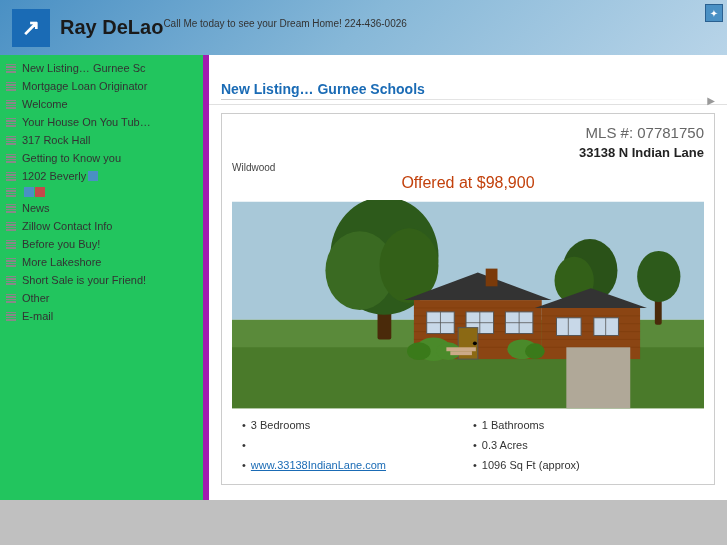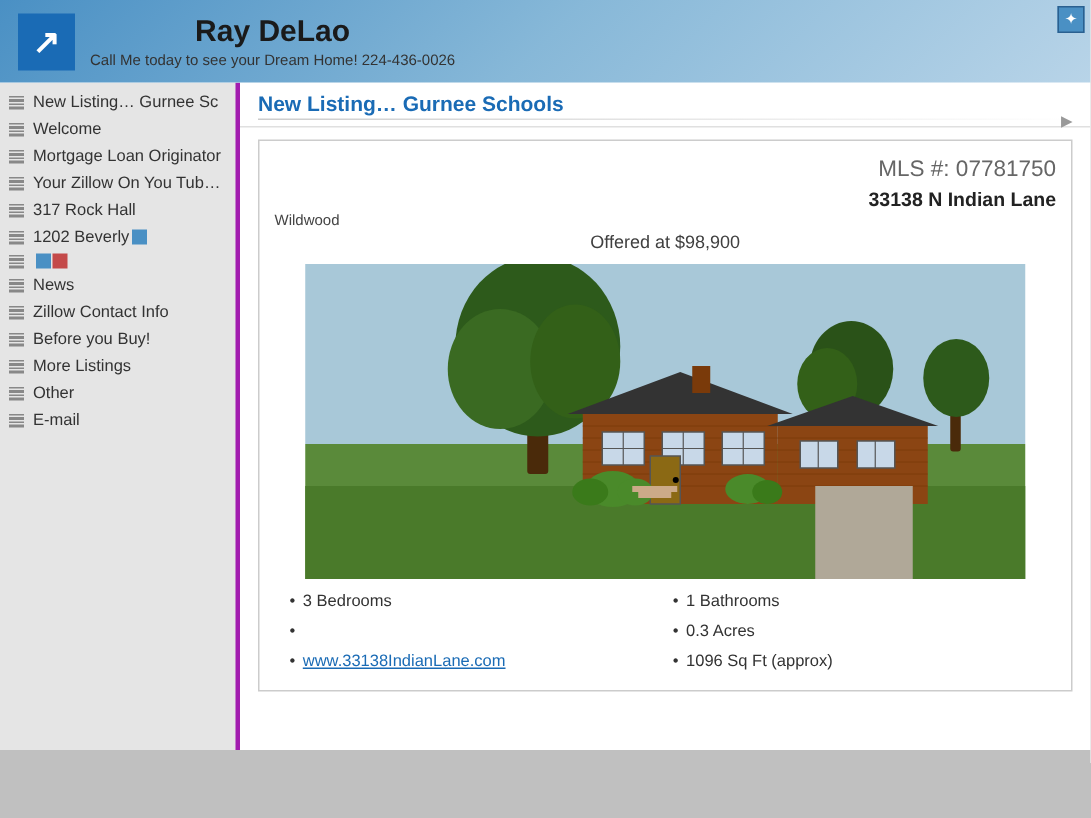--- a/index.html
+++ b/index.html
@@ -43,22 +43,21 @@
 
     .header-logo-arrow {
       color: white;
       font-size: 22px;
       font-weight: bold;
       transform: rotate(0deg);
     }
 
     .header-text {
       display: flex;
-      flex-direction: column;
-      align-items: center;
+      flex-direction: row;
     }
 
     .header-name {
       font-size: 20px;
       font-weight: bold;
       color: #1a1a1a;
     }
 
     .header-tagline {
       font-size: 10px;
@@ -83,23 +82,23 @@
 
     
     .content-area {
       display: flex;
       flex: 1;
       overflow: hidden;
     }
 
     
     .sidebar {
-      width: 160px;
-      background: #e5e5e5;
-      border-right: 3px solid #a21caf;
+      width: 209px;
+      background: #22c55e;
+      border-right: 6px solid #a21caf;
       overflow-y: auto;
       padding: 4px 0;
       flex-shrink: 0;
     }
 
     .sidebar-item {
       display: flex;
       align-items: center;
       padding: 1px 4px;
       cursor: pointer;
@@ -162,20 +161,21 @@
     .main-content {
       flex: 1;
       overflow-y: auto;
       background: #ffffff;
     }
 
     
     .page-title-bar {
       padding: 6px 12px 4px;
       border-bottom: 1px solid #e0e0e0;
+      margin-top: 20px;
     }
 
     .page-title {
       color: #1a6bb5;
       font-size: 14px;
       font-weight: bold;
     }
 
     .page-divider {
       height: 1px;
@@ -216,22 +216,22 @@
     }
 
     .listing-location {
       font-size: 10px;
       color: #444;
       margin-bottom: 1px;
     }
 
     .listing-price {
       text-align: center;
-      font-size: 12px;
-      color: #404040;
+      font-size: 16px;
+      color: #c2410c;
       margin-bottom: 8px;
     }
 
     
     .features-grid {
       display: grid;
       grid-template-columns: 1fr 1fr;
       gap: 2px 10px;
       margin-top: 6px;
       padding: 0 10px;
@@ -295,54 +295,65 @@
         </div>
         <div class="sidebar-item">
           <div class="sidebar-icon">
             <div class="sidebar-icon-lines">
               <div class="sidebar-icon-line"></div>
               <div class="sidebar-icon-line"></div>
               <div class="sidebar-icon-line"></div>
               <div class="sidebar-icon-line"></div>
             </div>
           </div>
+          <span>Mortgage Loan Originator</span>
+        </div>
+        <div class="sidebar-item">
+          <div class="sidebar-icon">
+            <div class="sidebar-icon-lines">
+              <div class="sidebar-icon-line"></div>
+              <div class="sidebar-icon-line"></div>
+              <div class="sidebar-icon-line"></div>
+              <div class="sidebar-icon-line"></div>
+            </div>
+          </div>
           <span>Welcome</span>
         </div>
         <div class="sidebar-item">
           <div class="sidebar-icon">
             <div class="sidebar-icon-lines">
               <div class="sidebar-icon-line"></div>
               <div class="sidebar-icon-line"></div>
               <div class="sidebar-icon-line"></div>
               <div class="sidebar-icon-line"></div>
             </div>
           </div>
-          <span>Mortgage Loan Originator</span>
-        </div>
-        <div class="sidebar-item">
-          <div class="sidebar-icon">
-            <div class="sidebar-icon-lines">
-              <div class="sidebar-icon-line"></div>
-              <div class="sidebar-icon-line"></div>
-              <div class="sidebar-icon-line"></div>
-              <div class="sidebar-icon-line"></div>
-            </div>
-          </div>
-          <span>Your Zillow On You Tub…</span>
+          <span>Your House On You Tub…</span>
         </div>
         <div class="sidebar-item">
           <div class="sidebar-icon">
             <div class="sidebar-icon-lines">
               <div class="sidebar-icon-line"></div>
               <div class="sidebar-icon-line"></div>
               <div class="sidebar-icon-line"></div>
               <div class="sidebar-icon-line"></div>
             </div>
           </div>
           <span>317 Rock Hall</span>
+        </div>
+        <div class="sidebar-item">
+          <div class="sidebar-icon">
+            <div class="sidebar-icon-lines">
+              <div class="sidebar-icon-line"></div>
+              <div class="sidebar-icon-line"></div>
+              <div class="sidebar-icon-line"></div>
+              <div class="sidebar-icon-line"></div>
+            </div>
+          </div>
+          <span>Getting to Know you</span>
         </div>
         <div class="sidebar-item">
           <div class="sidebar-icon">
             <div class="sidebar-icon-lines">
               <div class="sidebar-icon-line"></div>
               <div class="sidebar-icon-line"></div>
               <div class="sidebar-icon-line"></div>
               <div class="sidebar-icon-line"></div>
             </div>
           </div>
@@ -400,21 +411,32 @@
         </div>
         <div class="sidebar-item">
           <div class="sidebar-icon">
             <div class="sidebar-icon-lines">
               <div class="sidebar-icon-line"></div>
               <div class="sidebar-icon-line"></div>
               <div class="sidebar-icon-line"></div>
               <div class="sidebar-icon-line"></div>
             </div>
           </div>
-          <span>More Listings</span>
+          <span>More Lakeshore</span>
+        </div>
+        <div class="sidebar-item">
+          <div class="sidebar-icon">
+            <div class="sidebar-icon-lines">
+              <div class="sidebar-icon-line"></div>
+              <div class="sidebar-icon-line"></div>
+              <div class="sidebar-icon-line"></div>
+              <div class="sidebar-icon-line"></div>
+            </div>
+          </div>
+          <span>Short Sale is your Friend!</span>
         </div>
         <div class="sidebar-item">
           <div class="sidebar-icon">
             <div class="sidebar-icon-lines">
               <div class="sidebar-icon-line"></div>
               <div class="sidebar-icon-line"></div>
               <div class="sidebar-icon-line"></div>
               <div class="sidebar-icon-line"></div>
             </div>
           </div>

